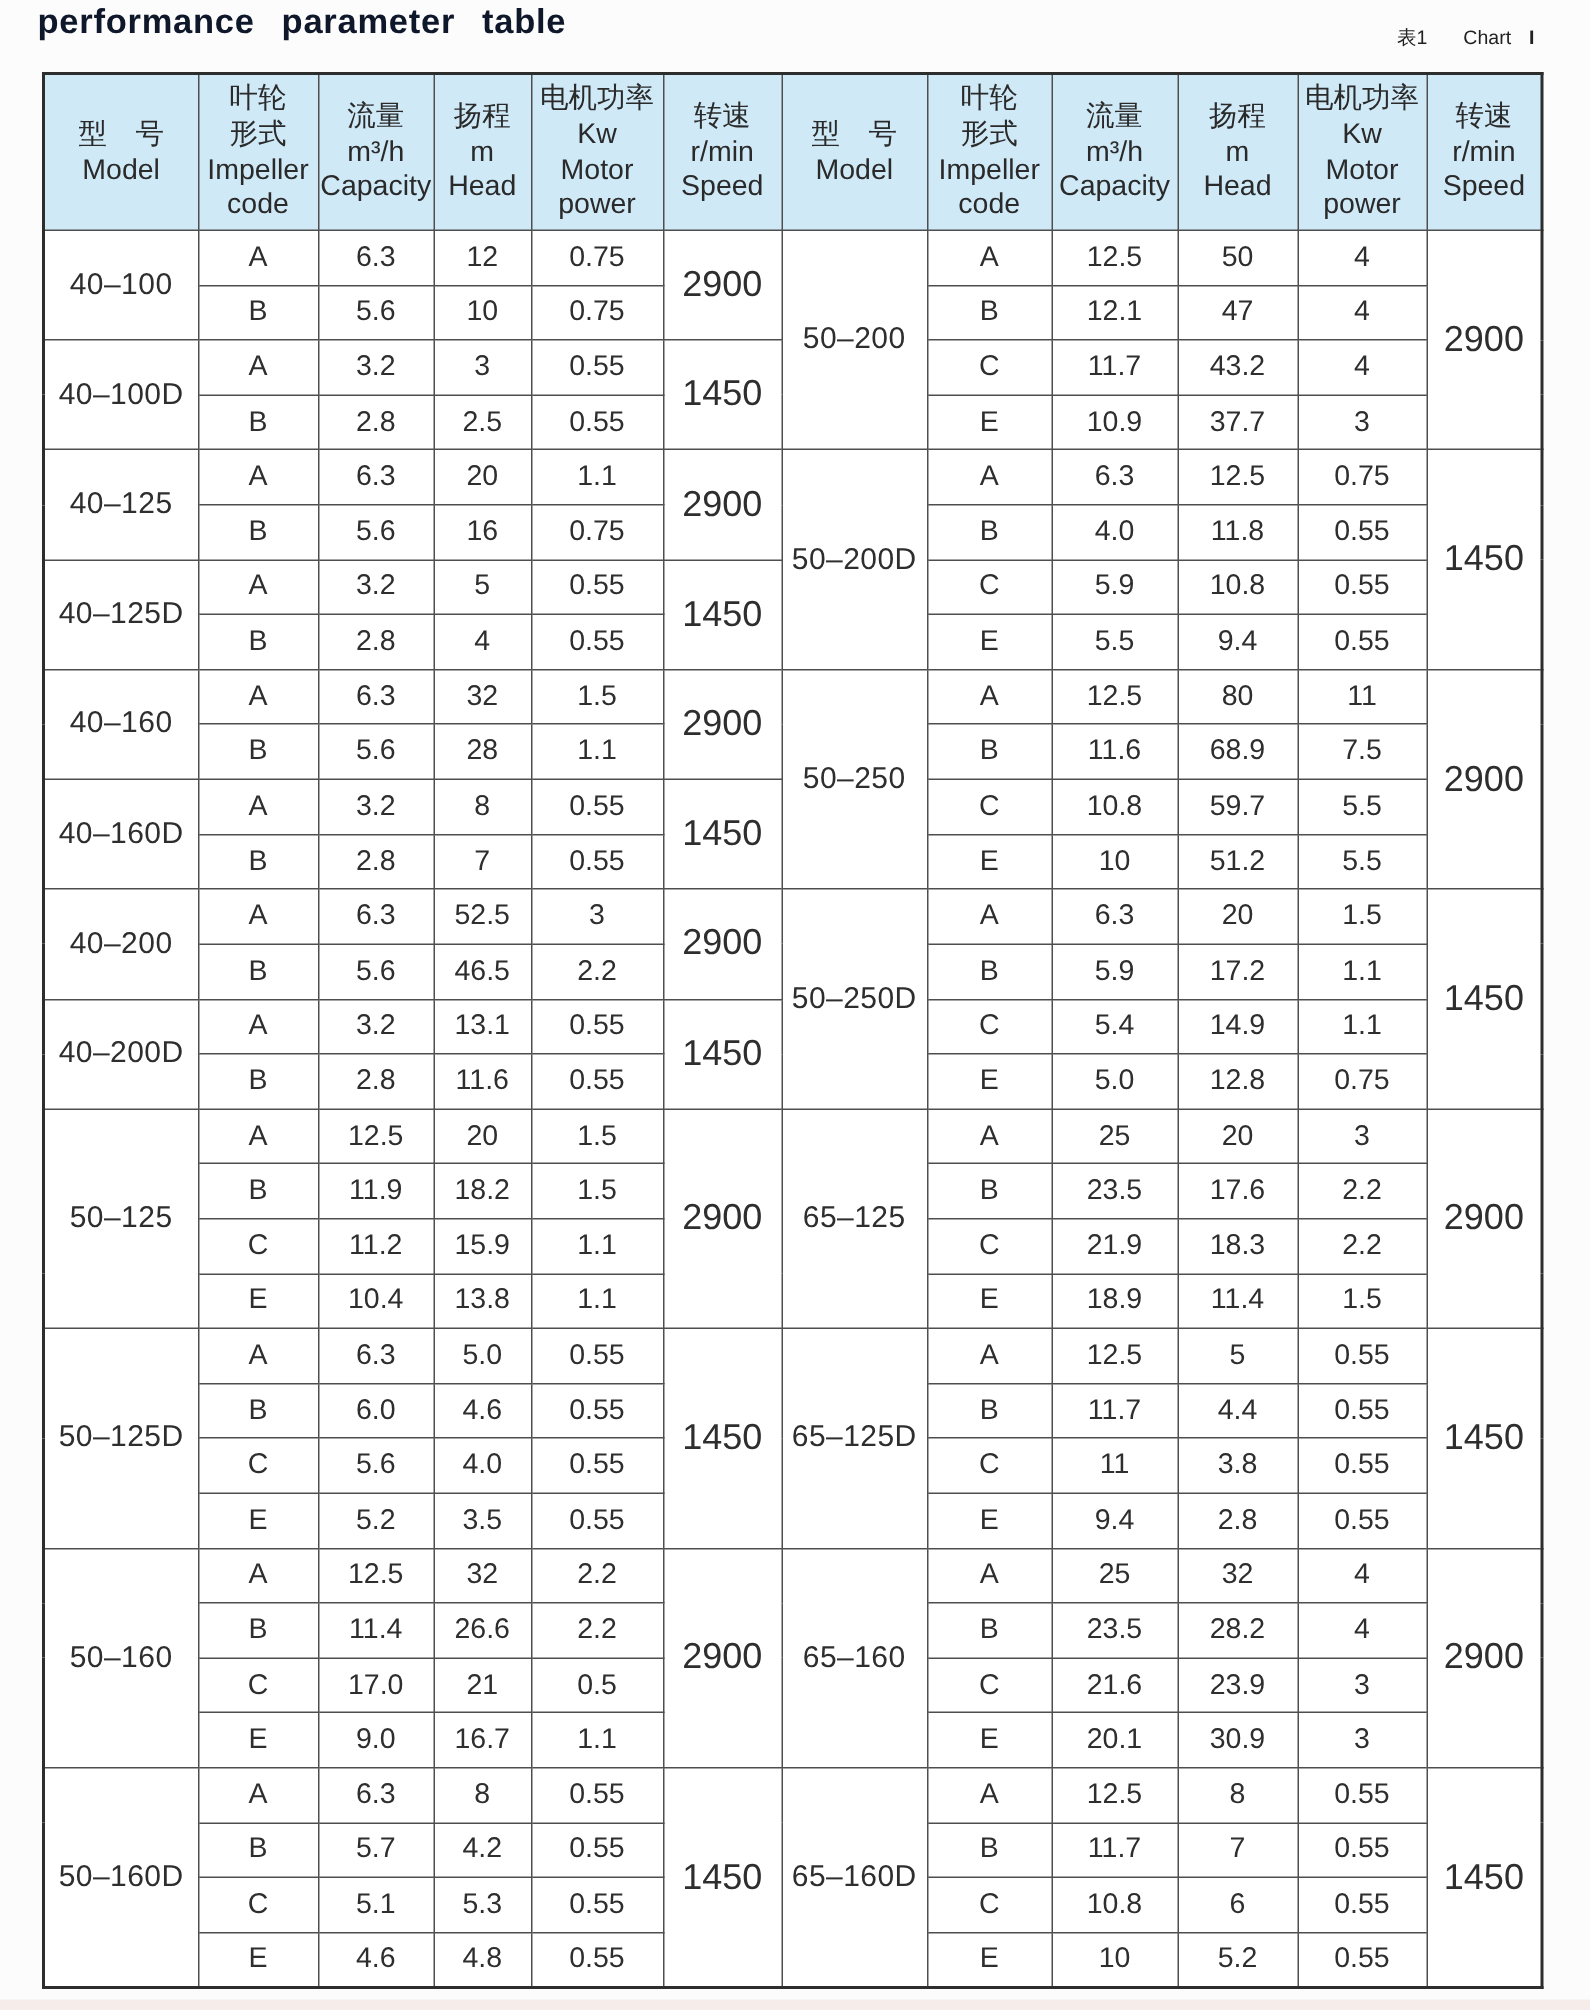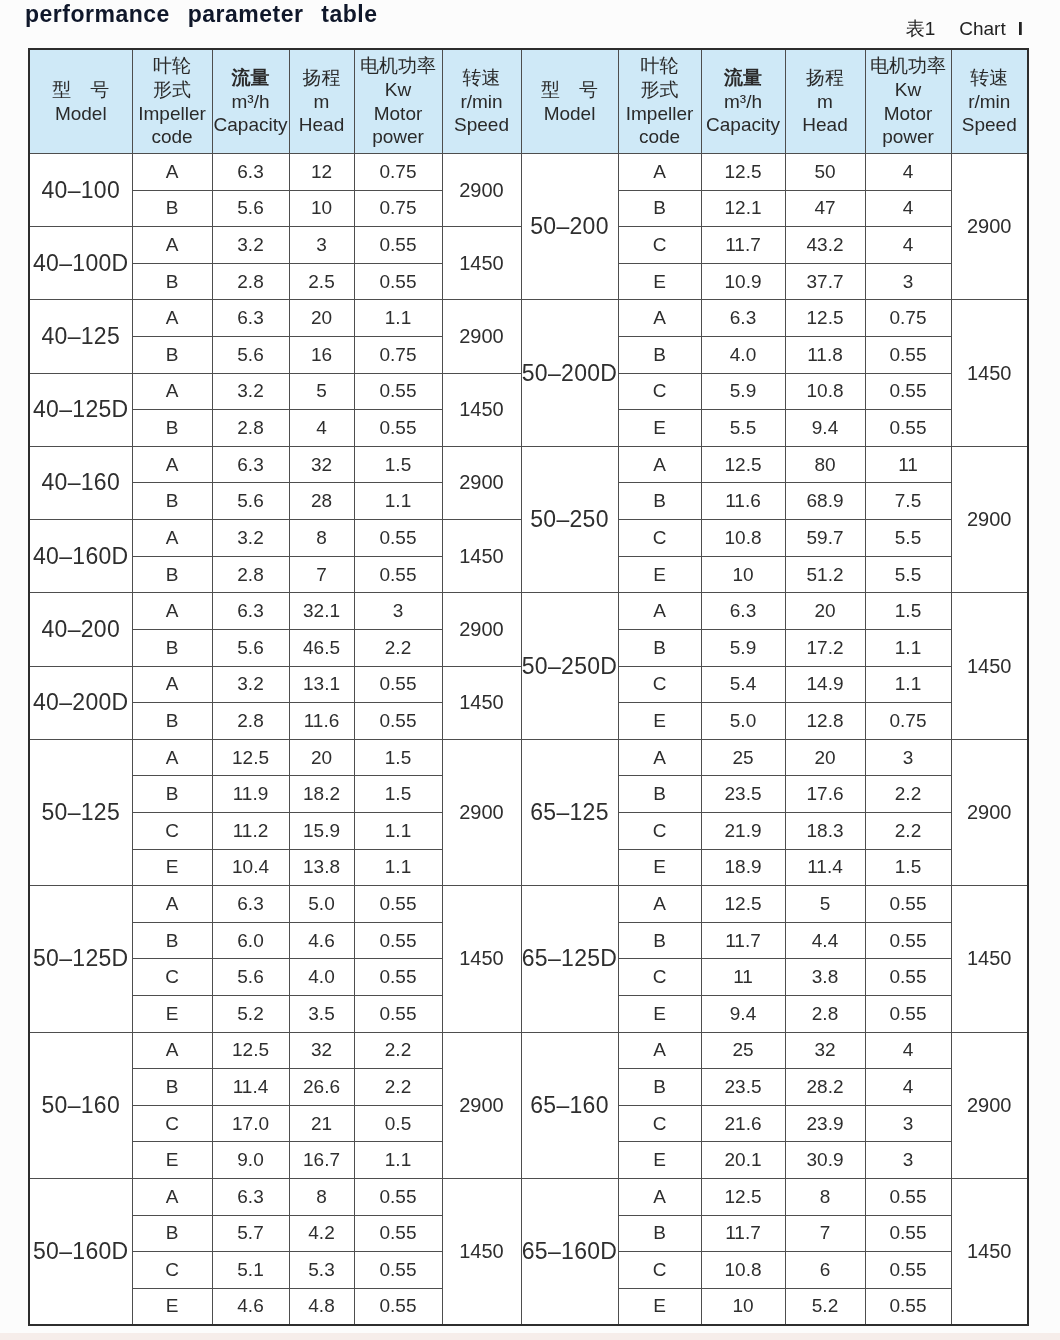--- a/index.html
+++ b/index.html
@@ -29,21 +29,21 @@
     font-size: 23px;
     font-weight: bold;
     color: #0f172a;
     letter-spacing: 0.5px;
     word-spacing: 11px;
   }
   .chart-caption {
     position: absolute;
     top: 16px;
     right: 37px;
-    font-size: 19px;
+    font-size: 13px;
     color: #222;
   }
   .chart-caption .cap-zh { margin-right: 24px; }
   .chart-caption .cap-numeral {
     margin-left: 12px;
     font-weight: 700;
   }
   table.perf {
     position: absolute;
     left: 28px;
@@ -62,26 +62,26 @@
   }
   table.perf thead th {
     height: 103px;
     background: #cfe9f7;
     font-weight: normal;
     font-size: 19px;
     line-height: 1.26;
     color: #2a2a2a;
   }
   table.perf thead th .hline { display: block; }
-  table.perf thead th .hline.bold { font-weight: 700; }
+  table.perf thead th .hline.bold { font-weight: 400; }
   table.perf tbody tr { height: 36.62px; }
   td.cell-num { font-size: 19px; }
   td.cell-code { font-size: 19px; }
-  td.cell-model { font-size: 23px; letter-spacing: 0.3px; }
-  td.cell-speed { font-size: 20px; }
+  td.cell-model { font-size: 20px; letter-spacing: 0.3px; }
+  td.cell-speed { font-size: 24px; }
   td.band { background: #cfe9f7; }
 </style>
 </head>
 <body>
 
 <div class="page-title">performance parameter table</div>
 
 <div class="chart-caption">
   <span class="cap-zh">表1</span><span class="cap-en">Chart</span><span class="cap-numeral">I</span>
 </div>
@@ -303,21 +303,21 @@
         <td class="cell-num">0.55</td>
         <td class="cell-code">E</td>
         <td class="cell-num">10</td>
         <td class="cell-num">51.2</td>
         <td class="cell-num">5.5</td>
       </tr>
       <tr>
         <td class="cell-model band" rowspan="2">40–200</td>
         <td class="cell-code band">A</td>
         <td class="cell-num band">6.3</td>
-        <td class="cell-num band">32.1</td>
+        <td class="cell-num band">52.5</td>
         <td class="cell-num band">3</td>
         <td class="cell-speed band" rowspan="2">2900</td>
         <td class="cell-model band" rowspan="4">50–250D</td>
         <td class="cell-code band">A</td>
         <td class="cell-num band">6.3</td>
         <td class="cell-num band">20</td>
         <td class="cell-num band">1.5</td>
         <td class="cell-speed band" rowspan="4">1450</td>
       </tr>
       <tr>

